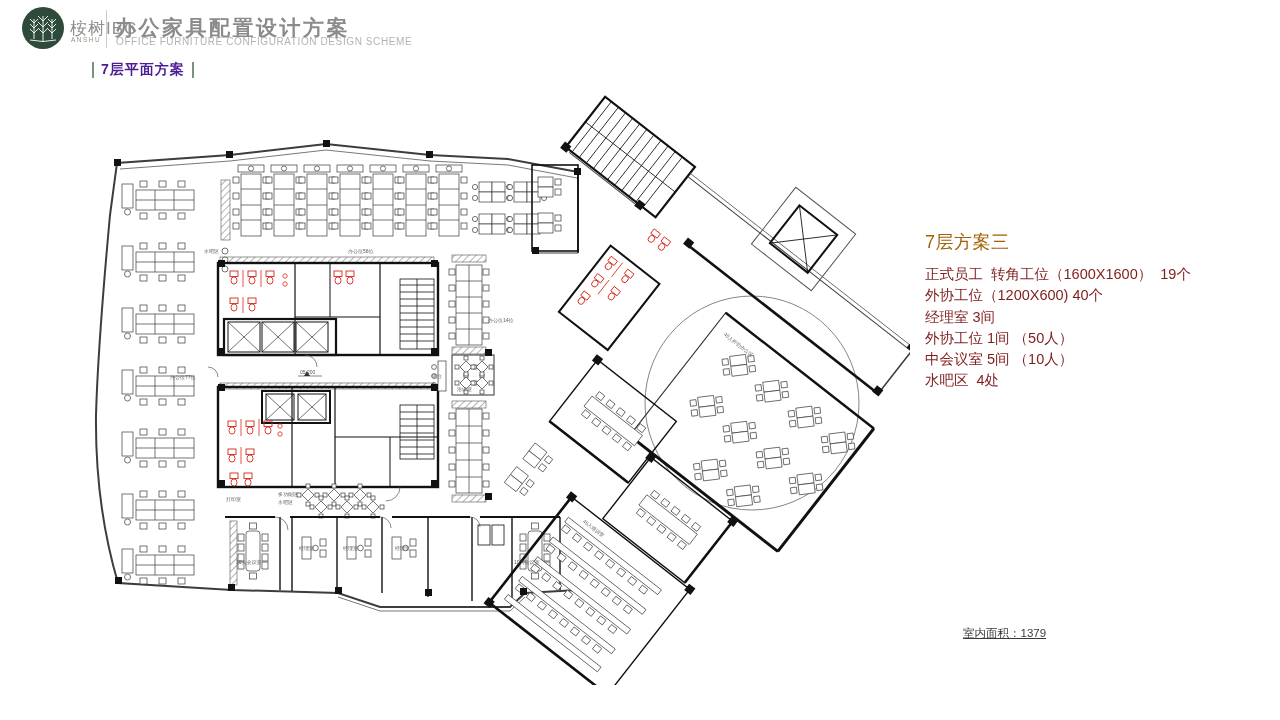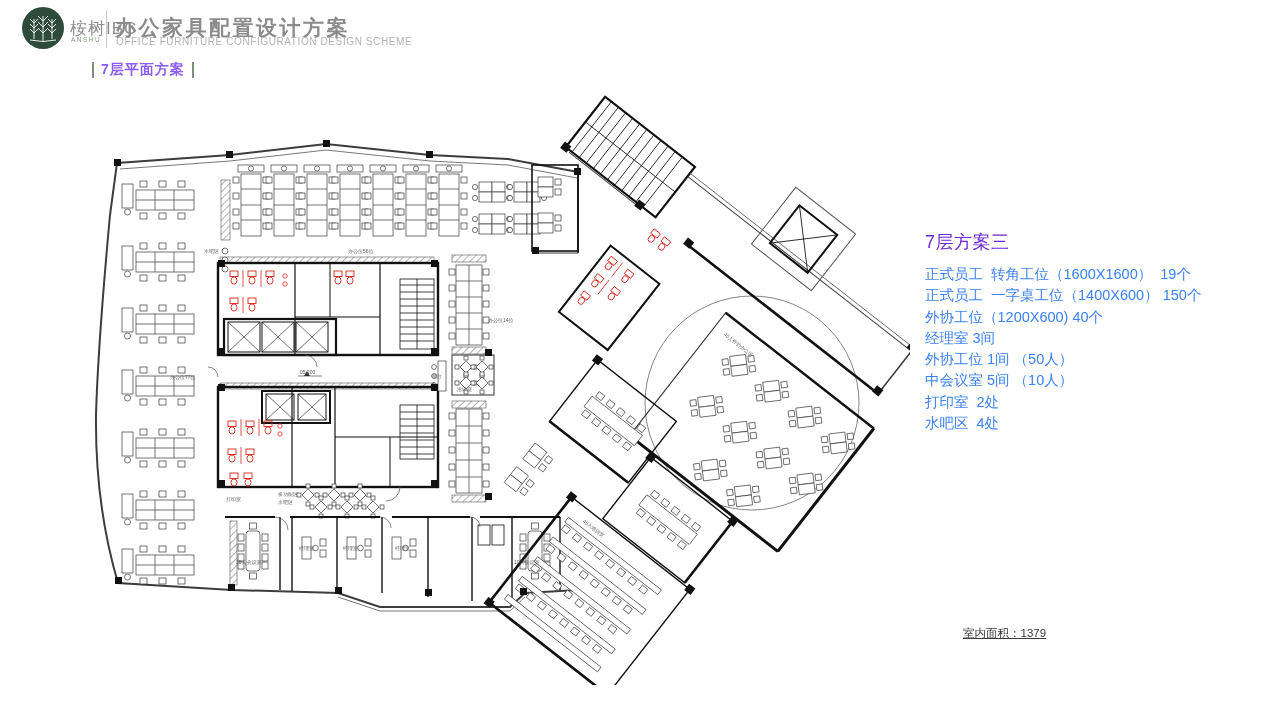--- a/index.html
+++ b/index.html
@@ -8,25 +8,25 @@
   
   .logo-circle{position:absolute;left:22px;top:7px;width:42px;height:42px;border-radius:50%;
                background:#2e4a3b;display:flex;align-items:center;justify-content:center;}
   .logo-zh{position:absolute;left:70px;top:17px;font-size:17px;color:#8f8f8f;letter-spacing:1px;}
   .logo-en{position:absolute;left:71px;top:36px;font-size:6.5px;color:#87987f;letter-spacing:1.5px;}
   .hdr-divider{position:absolute;left:106px;top:10px;width:1px;height:38px;background:#cccccc;}
   .hdr-title{position:absolute;left:115px;top:14px;font-size:21px;font-weight:bold;color:#8b8b8b;letter-spacing:2.5px;}
   .hdr-sub{position:absolute;left:116px;top:36px;font-size:10px;color:#b3b3b3;letter-spacing:0.6px;}
   .section{position:absolute;left:92px;top:61px;display:flex;align-items:center;gap:7px;}
   .sec-bar{width:2px;height:16px;background:#7f907f;}
-  .sec-text{font-size:14px;font-weight:bold;color:#8b5cf6;letter-spacing:1px;}
+  .sec-text{font-size:14px;font-weight:bold;color:#4c1d95;letter-spacing:1px;}
   
   .specs{position:absolute;left:925px;top:230px;width:330px;}
-  .specs-title{font-size:18px;color:#6d28d9;margin-bottom:10px;letter-spacing:0.5px;}
-  .spec-item{font-size:14.5px;color:#3b82f6;line-height:21.3px;white-space:pre;}
+  .specs-title{font-size:18px;color:#a16207;margin-bottom:10px;letter-spacing:0.5px;}
+  .spec-item{font-size:14.5px;color:#7f1d1d;line-height:21.3px;white-space:pre;}
   
   .area-note{position:absolute;left:963px;top:626px;font-size:11.5px;color:#3a3a3a;text-decoration:underline;}
   
   .plan{position:absolute;left:80px;top:85px;}
   svg text{font-family:"Liberation Sans","DejaVu Sans",sans-serif;}
   #plan-labels text,#wing-labels text{font-size:5px;fill:#5a5a5a;}
 </style>
 </head>
 <body>
 
@@ -48,26 +48,24 @@
 <div class="section">
   <div class="sec-bar"></div>
   <div class="sec-text">7层平面方案</div>
   <div class="sec-bar"></div>
 </div>
 
 <div class="specs">
   <div class="specs-title">7层方案三</div>
   <div>
       <div class="spec-item">正式员工  转角工位（1600X1600）  19个</div>
-      <div class="spec-item">正式员工  一字桌工位（1400X600） 150个</div>
       <div class="spec-item">外协工位（1200X600) 40个</div>
       <div class="spec-item">经理室 3间</div>
       <div class="spec-item">外协工位 1间 （50人）</div>
       <div class="spec-item">中会议室 5间 （10人）</div>
-      <div class="spec-item">打印室  2处</div>
       <div class="spec-item">水吧区  4处</div>
     </div>
 </div>
 
 <div class="area-note">室内面积：1379</div>
 
 <div class="plan">
 <svg width="830" height="600" viewBox="0 0 830 600">
 <defs>
   <pattern id="hatch" width="5" height="5" patternUnits="userSpaceOnUse" patternTransform="rotate(45)">

